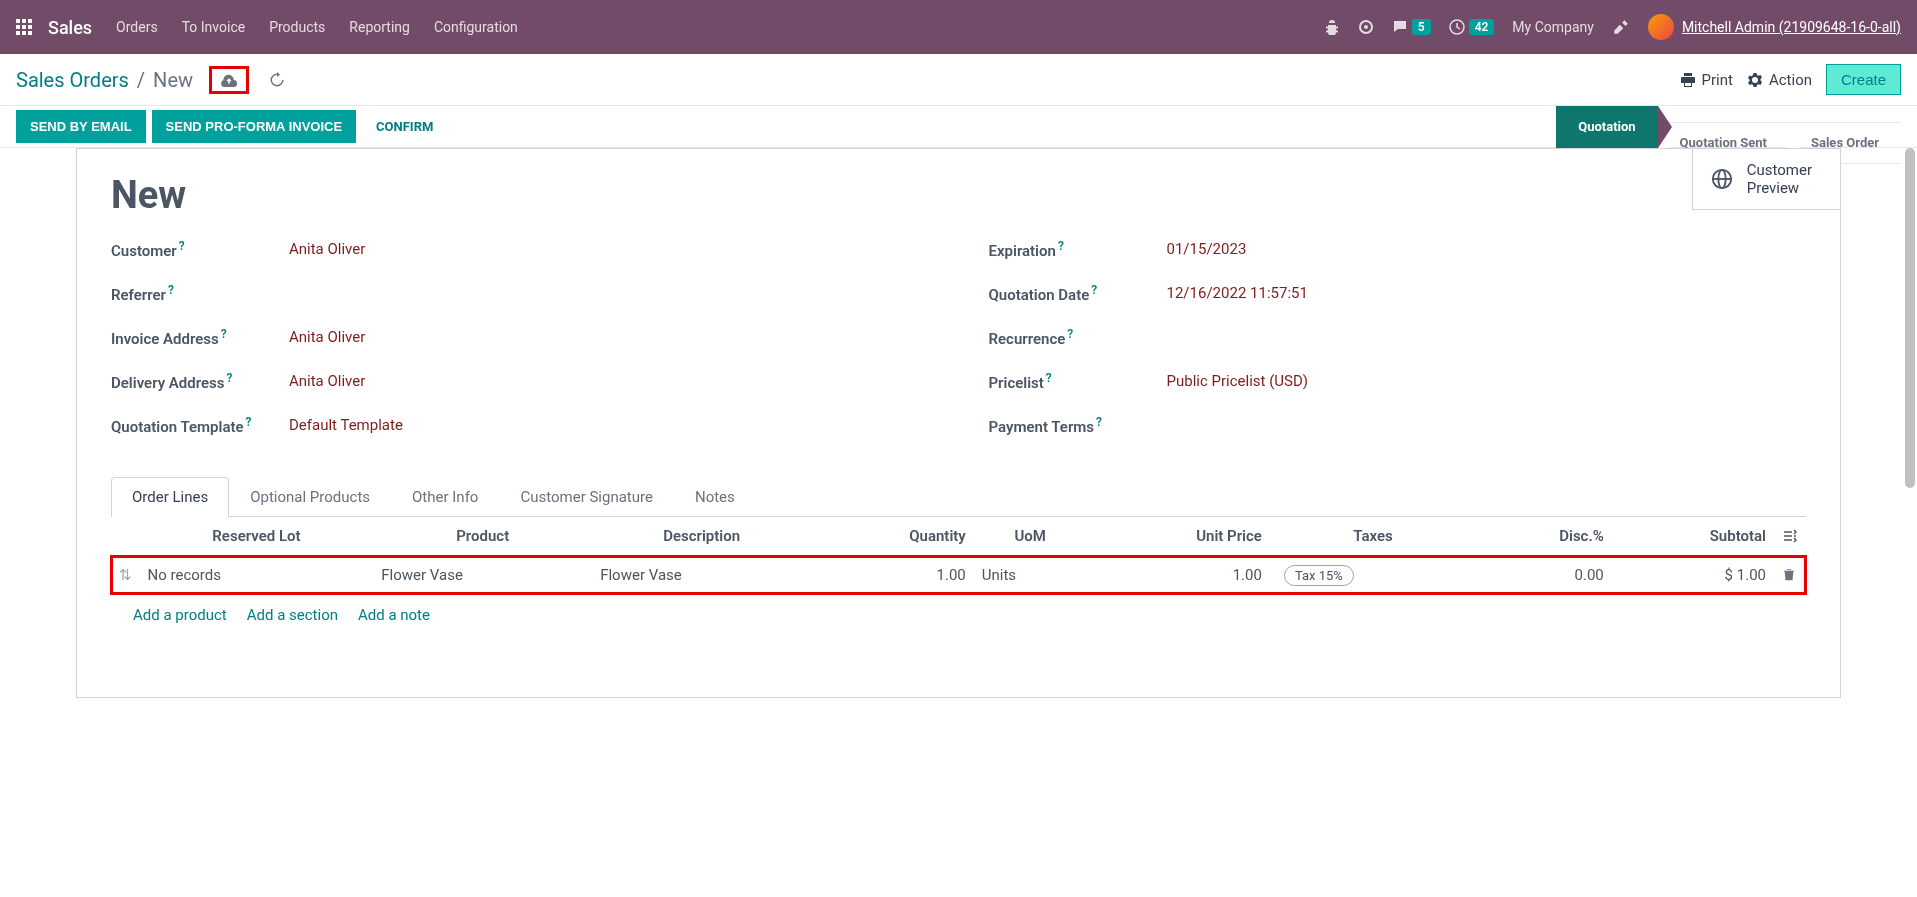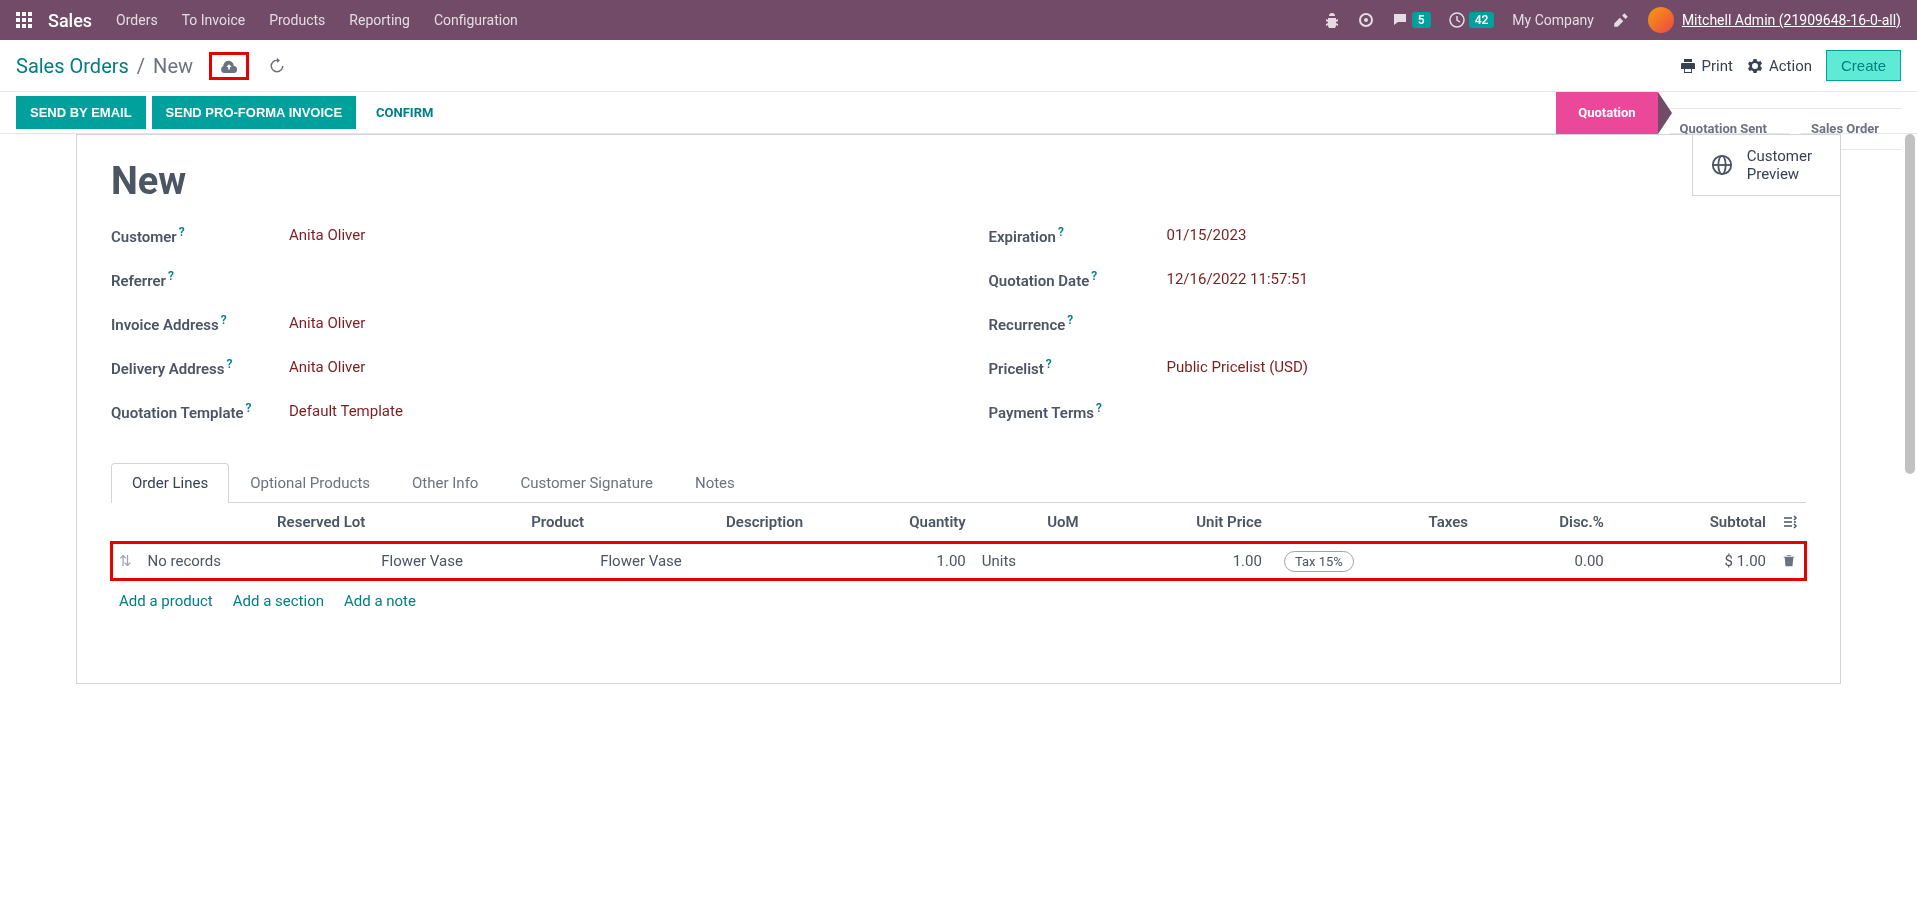--- a/index.html
+++ b/index.html
@@ -1,19 +1,19 @@
 <!DOCTYPE html>
 <html><head>
 <meta charset="utf-8">
 <style>
 * { margin: 0; padding: 0; box-sizing: border-box; }
 body { font-family: -apple-system, BlinkMacSystemFont, "Segoe UI", Roboto, sans-serif; font-size: 14px; color: #374151; background: #fff; }
 
 
-.navbar { background: #714B67; height: 40px; display: flex; align-items: center; color: #fff; padding: 0 16px; }
+.navbar { background: #714B67; height: 54px; display: flex; align-items: center; color: #fff; padding: 0 16px; }
 .navbar-left { display: flex; align-items: center; gap: 4px; }
 .apps-icon { display: grid; grid-template-columns: repeat(3, 4px); grid-template-rows: repeat(3, 4px); gap: 2px; margin-right: 12px; cursor: pointer; }
 .apps-icon span { background: #fff; width: 4px; height: 4px; }
 .brand { font-size: 18px; font-weight: 500; margin-right: 20px; }
 .nav-menu { display: flex; gap: 24px; }
 .nav-menu a { color: #e5dce1; text-decoration: none; font-size: 14px; cursor: pointer; }
 .navbar-right { margin-left: auto; display: flex; align-items: center; gap: 18px; }
 .nav-icon { cursor: pointer; color: #e5dce1; display: flex; align-items: center; gap: 4px; }
 .badge { background: #00a09d; color: #fff; padding: 1px 6px; border-radius: 3px; font-size: 12px; font-weight: 600; }
 .avatar { width: 26px; height: 26px; border-radius: 50%; background: linear-gradient(135deg, #f59e0b, #ef4444); display: inline-block; }
@@ -29,21 +29,21 @@
 .breadcrumb-right { margin-left: auto; display: flex; align-items: center; gap: 14px; }
 .icon-btn { display: flex; align-items: center; gap: 6px; cursor: pointer; color: #374151; font-size: 15px; }
 .create-btn { border: 1px solid #00a09d; color: #017e84; padding: 6px 14px; cursor: pointer; font-size: 15px; background: #5eead4; }
 
 
 .action-bar { display: flex; align-items: center; padding: 0 16px; border-bottom: 1px solid #e5e7eb; height: 42px; }
 .action-btn-primary { background: #00a09d; color: #fff; border: none; padding: 9px 14px; font-weight: 700; font-size: 13px; cursor: pointer; margin-right: 6px; text-transform: uppercase; }
 .action-btn-secondary { color: #017e84; font-weight: 700; font-size: 13px; cursor: pointer; padding: 9px 14px; text-transform: uppercase; }
 .status-arrows { margin-left: auto; display: flex; align-items: center; height: 42px; }
 .arrow { position: relative; padding: 0 22px; height: 42px; display: flex; align-items: center; font-weight: 700; font-size: 13px; color: #6b7280; }
-.arrow.active { background: #ec4899; color: #fff; }
+.arrow.active { background: #0f766e; color: #fff; }
 .arrow::after { content: ''; position: absolute; right: -14px; top: 0; border-left: 14px solid transparent; border-top: 21px solid transparent; border-bottom: 21px solid transparent; z-index: 1; }
 .arrow.active::after { border-left-color: #714B67; }
 .arrow:not(.active)::before { content: ''; position: absolute; left: 0; top: 0; border-left: 14px solid #fff; border-top: 21px solid transparent; border-bottom: 21px solid transparent; }
 .arrow:not(.active) { border-top: 1px solid #e5e7eb; border-bottom: 1px solid #e5e7eb; margin-top: 32px; }
 
 
 .content-wrap { padding: 0 16px; position: relative; }
 .scroll-indicator { position: absolute; right: 2px; top: 0; width: 10px; height: 340px; background: #c1c1c1; border-radius: 5px; }
 .sheet { margin: 0 60px; border: 1px solid #d1d5db; background: #fff; min-height: 550px; position: relative; }
 .customer-preview { position: absolute; right: 0; top: 0; border-left: 1px solid #d1d5db; border-bottom: 1px solid #d1d5db; padding: 12px 28px 12px 18px; display: flex; align-items: center; gap: 14px; cursor: pointer; font-size: 15px; color: #374151; }
@@ -56,30 +56,30 @@
 .form-label sup { color: #017e84; font-size: 12px; margin-left: 2px; }
 .form-value { color: #7f1d1d; font-size: 15px; }
 
 
 .tabs { display: flex; border-bottom: 1px solid #d1d5db; }
 .tab { padding: 10px 20px; cursor: pointer; font-size: 15px; color: #6b7280; border: 1px solid transparent; border-bottom: none; }
 .tab.active { color: #374151; border-color: #d1d5db; background: #fff; margin-bottom: -1px; border-radius: 4px 4px 0 0; }
 
 
 .order-table { width: 100%; border-collapse: collapse; margin-top: 0; }
-.order-table th { text-align: right; padding: 10px 8px; font-weight: 600; color: #4b5563; font-size: 15px; border-bottom: 1px solid #d1d5db; }
+.order-table th { text-align: center; padding: 10px 8px; font-weight: 600; color: #4b5563; font-size: 15px; border-bottom: 1px solid #d1d5db; }
 .order-table th.right { text-align: right; }
 .order-table td { padding: 10px 8px; font-size: 15px; color: #4b5563; }
 .order-table td.right { text-align: right; }
 .highlighted-row { outline: 3px solid #e60000; outline-offset: -2px; }
 .sort-handle { color: #9ca3af; cursor: grab; }
 .tax-pill { border: 1px solid #9ca3af; border-radius: 12px; padding: 2px 10px; font-size: 13px; margin-left: 6px; }
 .delete-icon { cursor: pointer; color: #6b7280; }
 .settings-icon { cursor: pointer; color: #4b5563; }
-.add-links { padding: 12px 8px; display: flex; gap: 20px; }
+.add-links { padding: 12px 8px; display: flex; gap: 20px; margin-left: 14px; }
 .add-links a { color: #017e84; cursor: pointer; font-size: 15px; }
 
 svg { display: block; }
 </style>
 </head>
 <body>
 
 <div class="navbar">
   <div class="navbar-left">
     <div class="apps-icon">

